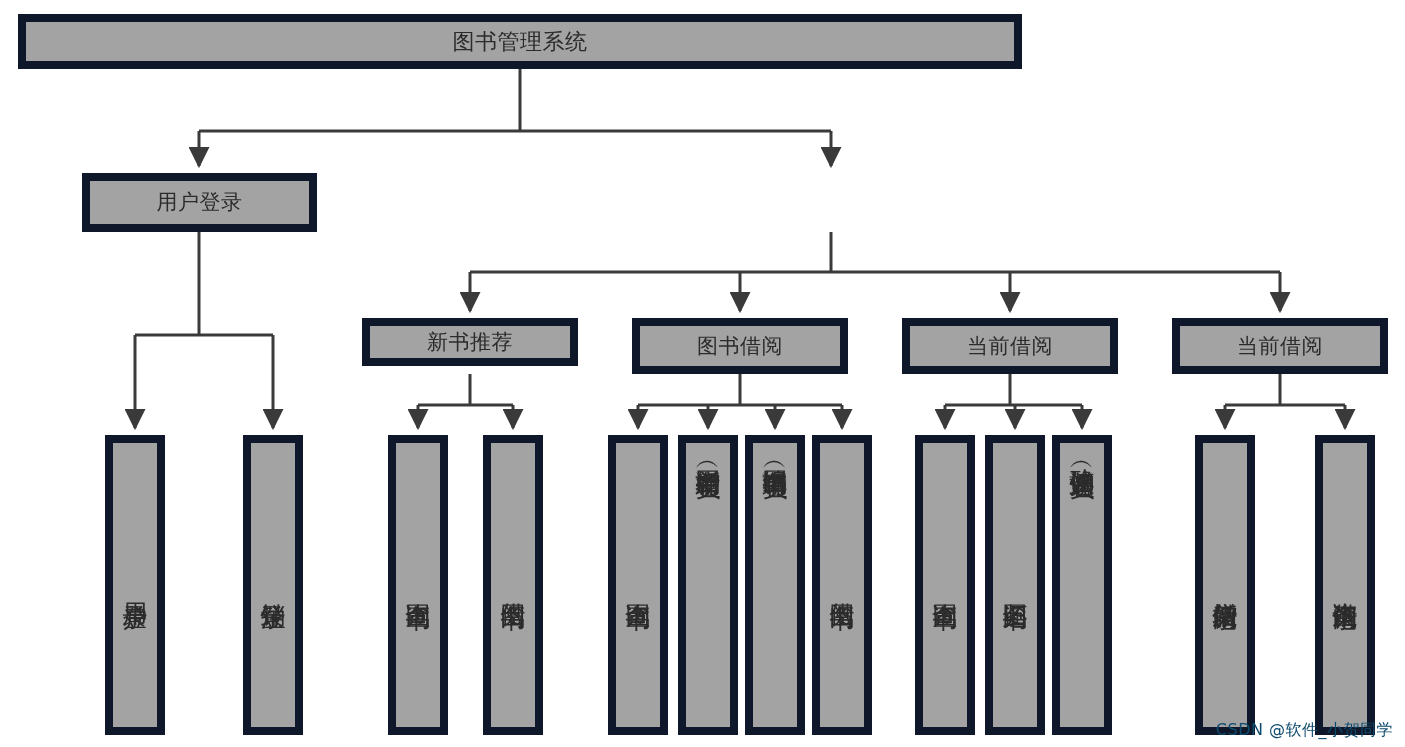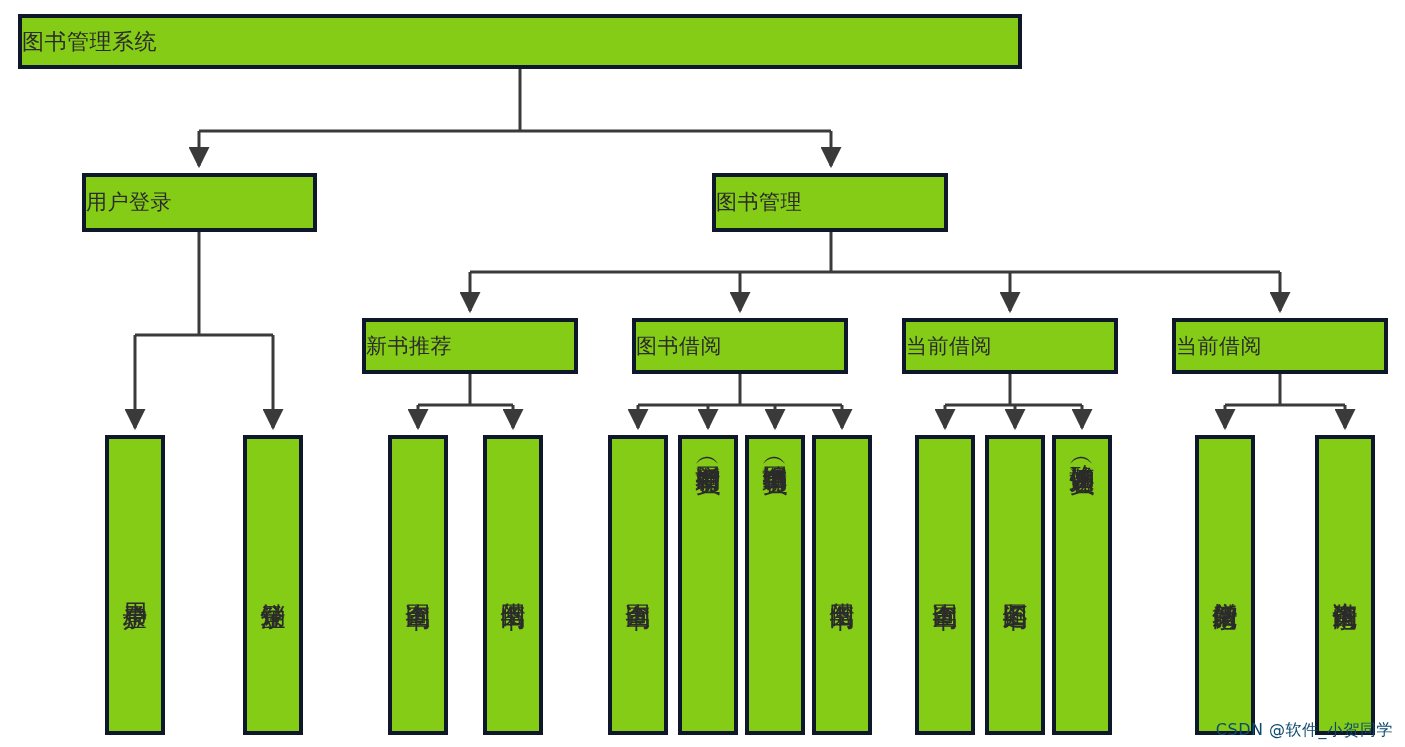--- a/index.html
+++ b/index.html
@@ -22,25 +22,25 @@
     position: absolute;
     left: 0;
     top: 0;
     width: 1405px;
     height: 747px;
     pointer-events: none;
   }
   .node {
     position: absolute;
     box-sizing: border-box;
-    background: #84cc16;
-    border: 4px solid #0f172a;
+    background: #a3a3a3;
+    border: 8px solid #0f172a;
     display: flex;
     align-items: center;
-    justify-content: flex-start;
+    justify-content: center;
     color: #2b2b2b;
   }
   .node .label {
     display: block;
     text-align: center;
     line-height: 1.18;
     letter-spacing: 0.5px;
   }
   
   .node.horiz .label {
@@ -132,25 +132,22 @@
     </g>
   </svg>
 
   <div class="node horiz root" style="left:18px; top:14px; width:1004px; height:55px;">
     <span class="label">图书管理系统</span>
   </div>
 
   <div class="node horiz" style="left:82px; top:173px; width:235px; height:59px;">
     <span class="label">用户登录</span>
   </div>
-  <div class="node horiz" style="left:712px; top:173px; width:236px; height:59px;">
-    <span class="label">图书管理</span>
-  </div>
-
-  <div class="node horiz" style="left:362px; top:318px; width:216px; height:56px;">
+
+  <div class="node horiz" style="left:362px; top:318px; width:216px; height:48px;">
     <span class="label">新书推荐</span>
   </div>
   <div class="node horiz" style="left:902px; top:318px; width:216px; height:56px;">
     <span class="label">当前借阅</span>
   </div>
   <div class="node horiz" style="left:632px; top:318px; width:216px; height:56px;">
     <span class="label">图书借阅</span>
   </div>
   <div class="node horiz" style="left:1172px; top:318px; width:216px; height:56px;">
     <span class="label">当前借阅</span>

